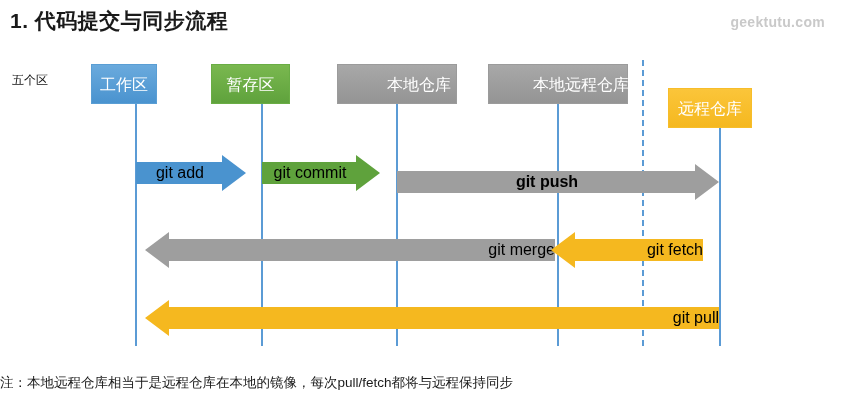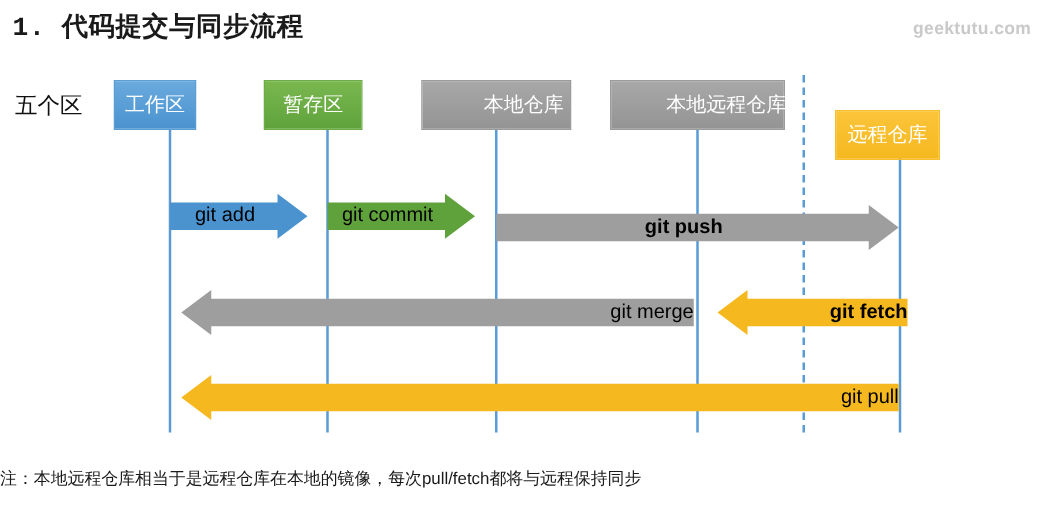--- a/index.html
+++ b/index.html
@@ -19,38 +19,37 @@
   
   #page-title {
     position: absolute;
     left: 10px;
     top: 7px;
     font-size: 21px;
     font-weight: bold;
     color: #1a1a1a;
     letter-spacing: 0.5px;
     white-space: nowrap;
-    font-family: Liberation Mono, monospace;
   }
   #watermark {
     position: absolute;
     right: 18px;
     top: 14px;
     font-size: 14px;
     font-weight: bold;
     color: #c9c9c9;
     letter-spacing: 0.3px;
   }
 
   
   #zones-label {
     position: absolute;
     left: 12px;
     top: 72px;
-    font-size: 18px;
+    font-size: 12px;
     color: #111111;
     white-space: nowrap;
   }
 
   
   .lane-box {
     position: absolute;
     height: 40px;
     line-height: 40px;
     text-align: center;
@@ -173,21 +172,21 @@
         <polygon points="0,7 298,7 298,0 322,18 298,36 298,29 0,29" fill="#9e9e9e"></polygon>
       </svg>
       <span class="arrow-label">git push</span>
     </div>
     <div class="arrow to-left" style="left: 145px; width: 410px; top: 232px;">
       <svg viewBox="0 0 410 36" preserveAspectRatio="none">
         <polygon points="410,7 24,7 24,0 0,18 24,36 24,29 410,29" fill="#9e9e9e"></polygon>
       </svg>
       <span class="arrow-label">git merge</span>
     </div>
-    <div class="arrow to-left" style="left: 574px; width: 152px; top: 232px; font-weight: bold;">
+    <div class="arrow to-left" style="left: 551px; width: 152px; top: 232px;">
       <svg viewBox="0 0 152 36" preserveAspectRatio="none">
         <polygon points="152,7 24,7 24,0 0,18 24,36 24,29 152,29" fill="#f5b81f"></polygon>
       </svg>
       <span class="arrow-label">git fetch</span>
     </div>
     <div class="arrow to-left" style="left: 145px; width: 574px; top: 300px;">
       <svg viewBox="0 0 574 36" preserveAspectRatio="none">
         <polygon points="574,7 24,7 24,0 0,18 24,36 24,29 574,29" fill="#f5b81f"></polygon>
       </svg>
       <span class="arrow-label">git pull</span>

